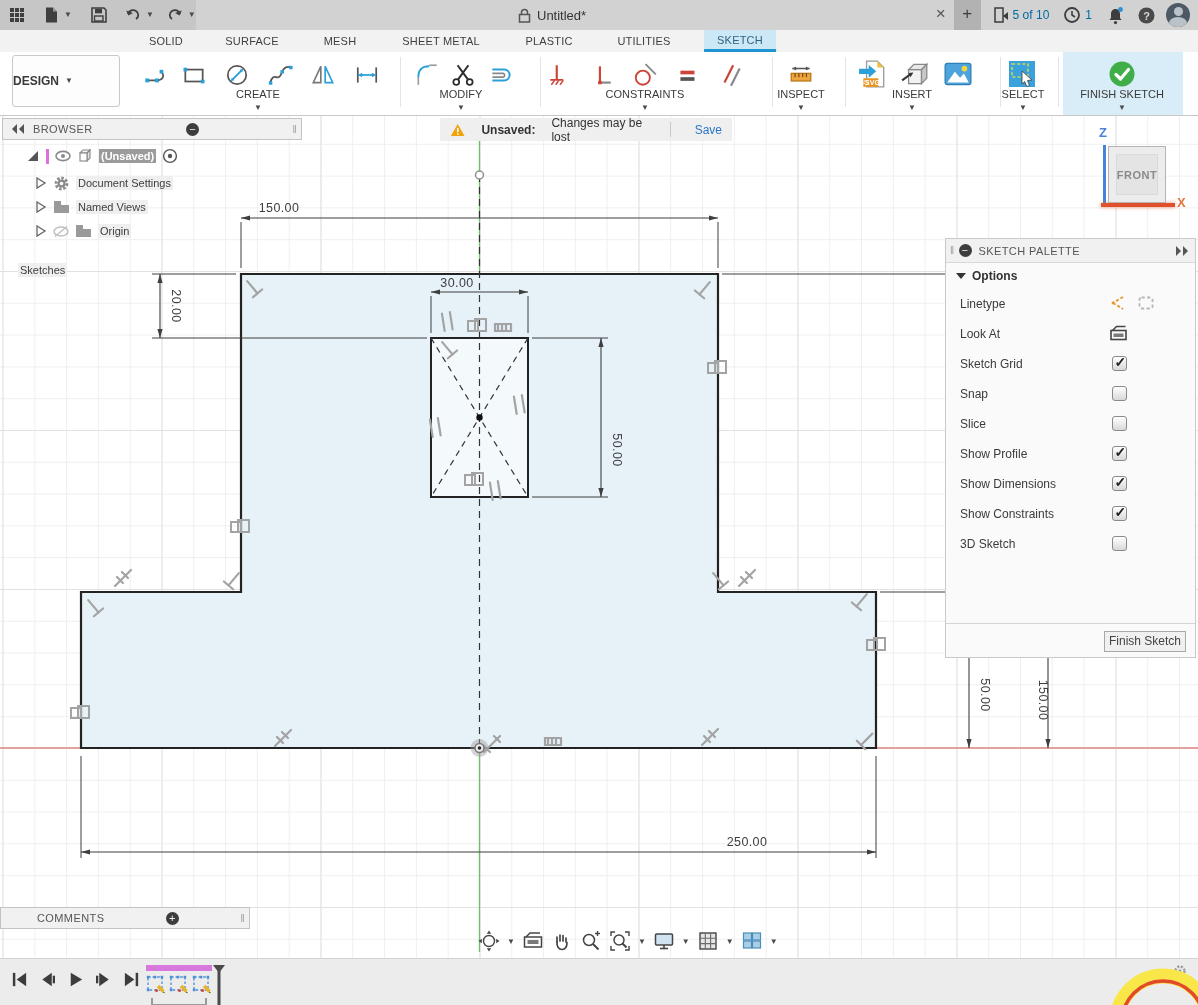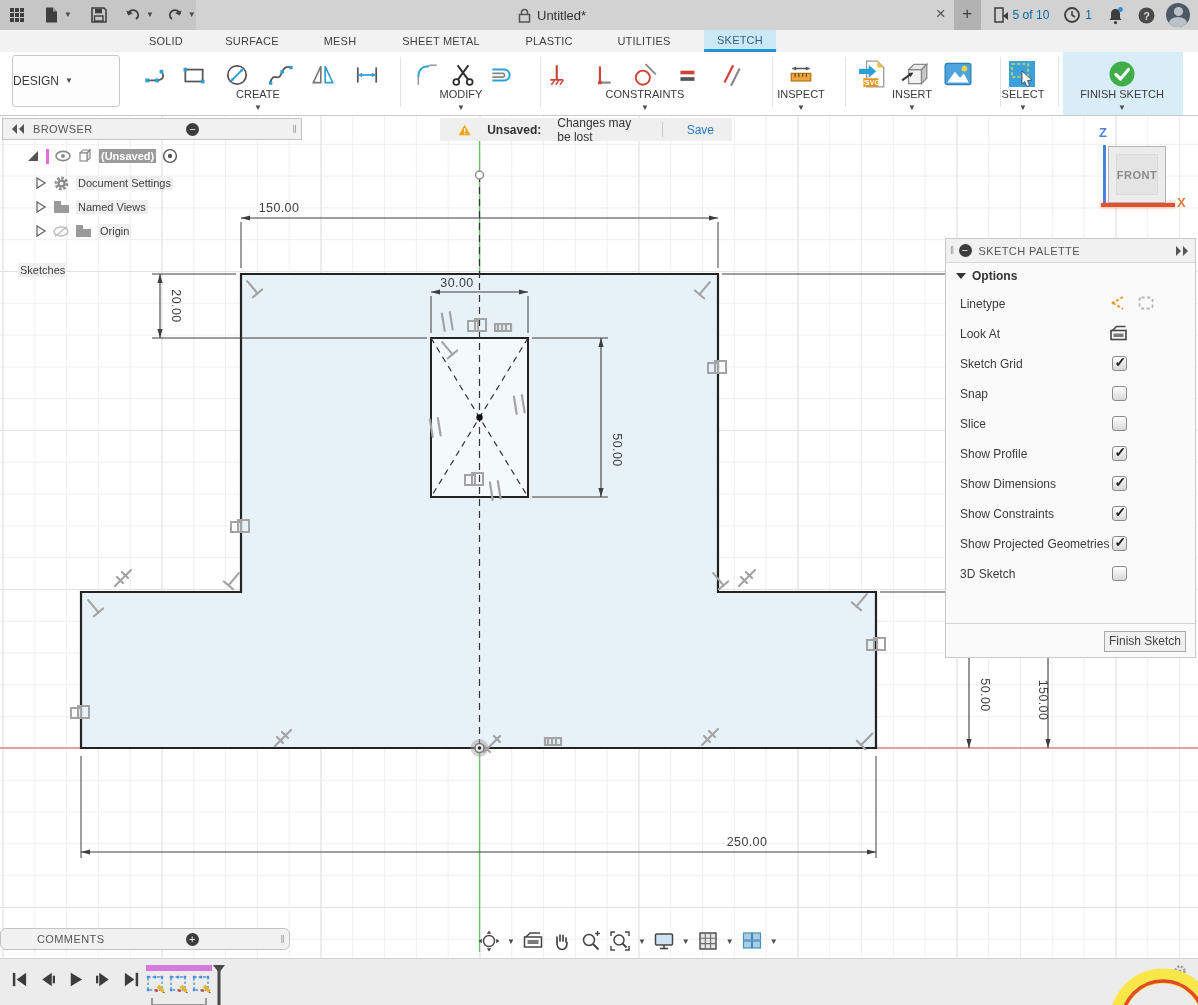--- a/index.html
+++ b/index.html
@@ -20,21 +20,21 @@
   .avatar::before{content:"";position:absolute;left:7.5px;top:4px;width:9px;height:9px;border-radius:50%;background:#b9c2c9;}
   .avatar::after{content:"";position:absolute;left:3px;top:14px;width:18px;height:12px;border-radius:50% 50% 0 0;background:#b9c2c9;}
 
   
   .tabrow{position:absolute;left:0;top:30px;width:1198px;height:22px;background:#f2f2f2;border-bottom:1px solid #dcdcdc;z-index:20;}
   .tab{position:absolute;top:0;height:22px;line-height:22px;transform:translateX(-50%);font-size:11px;color:#3f3f3f;letter-spacing:.2px;white-space:nowrap;}
   .tab.active{background:#cce8f6;padding:0 13px;color:#2e627e;height:19px;line-height:20px;border-bottom:3px solid #2093d2;}
 
   
   .ribbon{position:absolute;left:0;top:52px;width:1198px;height:63px;background:#fff;border-bottom:1px solid #c9c9c9;z-index:20;}
-  .design-btn{position:absolute;left:12px;top:3px;width:106px;height:50px;border:1px solid #c9c9c9;border-radius:3px;background:#fdfdfd;display:flex;align-items:center;justify-content:flex-start;gap:6px;font-size:12px;font-weight:normal;color:#3a3a3a;}
+  .design-btn{position:absolute;left:12px;top:3px;width:106px;height:50px;border:1px solid #c9c9c9;border-radius:3px;background:#fdfdfd;display:flex;align-items:center;justify-content:flex-start;gap:6px;font-size:12px;font-weight:bold;color:#3a3a3a;}
   .gsep{position:absolute;top:5px;height:50px;width:1px;background:#e3e3e3;}
   .grouplabel{position:absolute;bottom:3px;transform:translateX(-50%);font-size:11px;color:#3a3a3a;white-space:nowrap;display:flex;gap:4px;align-items:center;flex-direction:column;}
   .ric{position:absolute;top:10px;width:26px;height:26px;}
   .ric.big{top:7px;width:30px;height:30px;}
   .finishblock{position:absolute;left:1063px;top:0;width:120px;height:63px;background:#d9edf8;}
 
   
   .canvas{position:absolute;left:0;top:115px;width:1198px;height:843px;background-color:#fff;
     background-image:
       linear-gradient(to right,#e2e2e2 1px,transparent 1px),
@@ -47,21 +47,21 @@
 
   
   .panelhdr{position:absolute;height:22px;background:#f1f1f1;border:1px solid #c3c3c3;box-sizing:border-box;display:flex;align-items:center;font-size:11px;color:#555;letter-spacing:.4px;z-index:5;}
   .hdr-handle{color:#9a9a9a;font-size:10px;margin-left:auto;margin-right:4px;}
   .minus-ic,.plus-ic{width:13px;height:13px;border-radius:50%;background:#3d3d3d;color:#f1f1f1;font-size:11px;line-height:12px;text-align:center;margin-left:8px;flex:none;}
   .brow{position:absolute;display:flex;align-items:center;gap:6px;height:20px;z-index:5;}
   .chip{background:#efefef;padding:1px 2px;font-size:11px;color:#3d3d3d;white-space:nowrap;}
   .chip.sel{background:#9b9b9b;color:#fff;font-weight:bold;}
   .pinkbar{width:3px;height:15px;background:#e070d8;}
 
-  .warnbar{position:absolute;left:440px;top:3px;width:292px;height:23px;background:#efefef;display:flex;align-items:center;gap:16px;padding:0 18px;box-sizing:border-box;z-index:5;font-size:12px;color:#333;}
+  .warnbar{position:absolute;left:440px;top:3px;width:292px;height:23px;background:#efefef;display:flex;align-items:center;gap:16px;padding:0 10px;box-sizing:border-box;z-index:5;font-size:12px;color:#333;}
   .warnbar .divider{width:1px;height:15px;background:#c8c8c8;margin-left:6px;}
   .savelink{color:#2a76c6;margin-left:8px;}
 
   
   .palette{position:absolute;left:945px;top:123px;width:251px;height:420px;background:#fafafa;border:1px solid #c9c9c9;box-sizing:border-box;z-index:6;}
   .palette-hdr{height:23px;background:#f1f1f1;border-bottom:1px solid #d8d8d8;display:flex;align-items:center;font-size:11px;color:#555;letter-spacing:.4px;}
   .options-hdr{height:26px;display:flex;align-items:center;gap:6px;padding-left:10px;font-size:12px;font-weight:bold;color:#333;}
   .prow{position:relative;height:30px;}
   .plab{position:absolute;left:14px;top:8px;font-size:12px;color:#3b3b3b;white-space:nowrap;}
   .pctl{position:absolute;left:163px;top:5px;display:flex;gap:10px;align-items:center;}
@@ -698,24 +698,20 @@
           </div>
           <div class="prow">
             <span class="plab">Show Dimensions</span>
             <div class="cb checked"></div>
           </div>
           <div class="prow">
             <span class="plab">Show Constraints</span>
             <div class="cb checked"></div>
           </div>
           <div class="prow">
-            <span class="plab">Show Projected Geometries</span>
-            <div class="cb checked"></div>
-          </div>
-          <div class="prow">
             <span class="plab">3D Sketch</span>
             <div class="cb"></div>
           </div>
         </div>
       <div class="psep"></div>
       <div class="finish-btn">Finish Sketch</div>
     </div>
 
     <div class="navbar">
       <svg class="nv" viewBox="0 0 22 22">
@@ -760,21 +756,21 @@
       <span class="nvc">▼</span>
       <svg class="nv" viewBox="0 0 22 22">
           <rect x="2.5" y="3" width="8" height="7" fill="#a8cfe8" stroke="#4b8cb8" stroke-width="1.2"></rect>
           <rect x="11.5" y="3" width="8" height="7" fill="#a8cfe8" stroke="#4b8cb8" stroke-width="1.2"></rect>
           <rect x="2.5" y="11" width="8" height="7" fill="#a8cfe8" stroke="#4b8cb8" stroke-width="1.2"></rect>
           <rect x="11.5" y="11" width="8" height="7" fill="#a8cfe8" stroke="#4b8cb8" stroke-width="1.2"></rect>
         </svg>
       <span class="nvc">▼</span>
     </div>
 
-    <div class="panelhdr" style="left:0;top:813px;width:290px;border-radius:6px;">
+    <div class="panelhdr" style="left:0;top:792px;width:250px;">
       <span style="margin-left:36px">COMMENTS</span>
       <span class="plus-ic" style="margin-left:auto">+</span>
       <span class="hdr-handle">‖</span>
     </div>
   </div>
 
   <div class="timeline">
     <div class="playback">
       <svg class="pb" viewBox="0 0 20 20">
           <rect x="3" y="3" width="2.6" height="14" fill="#3c3c3c"></rect>

